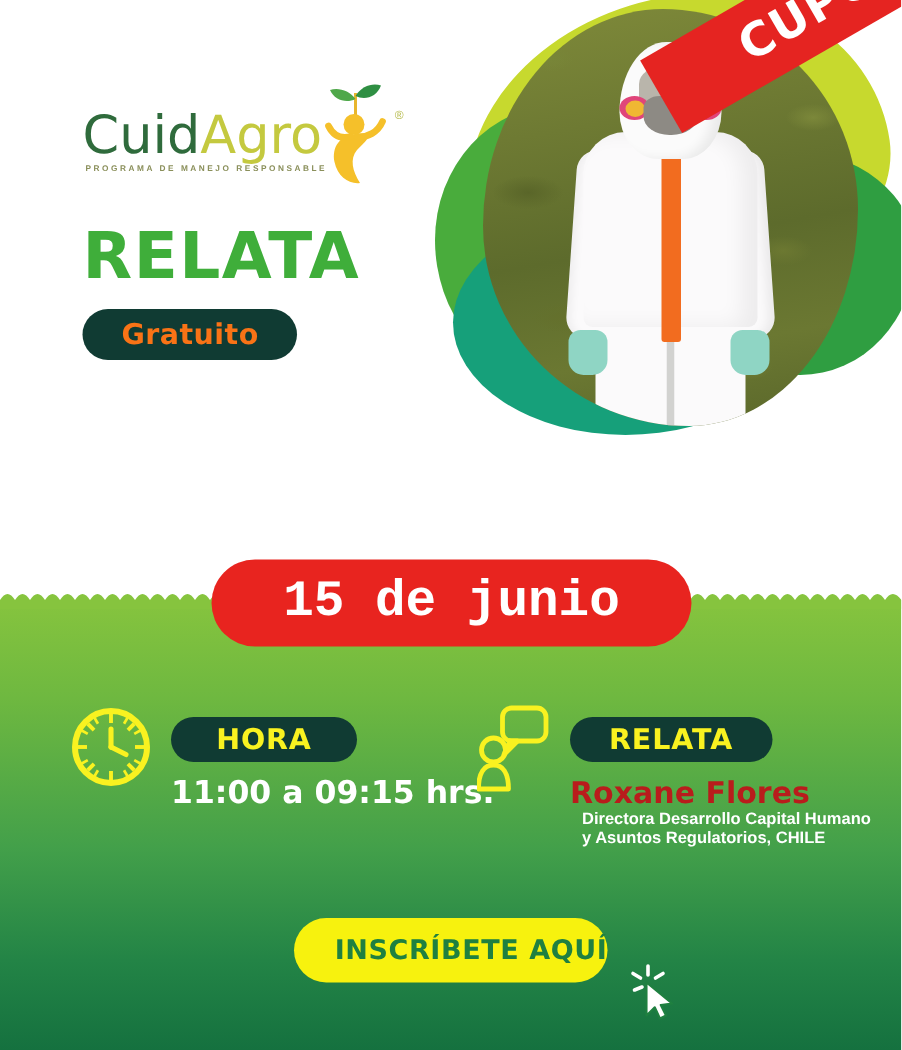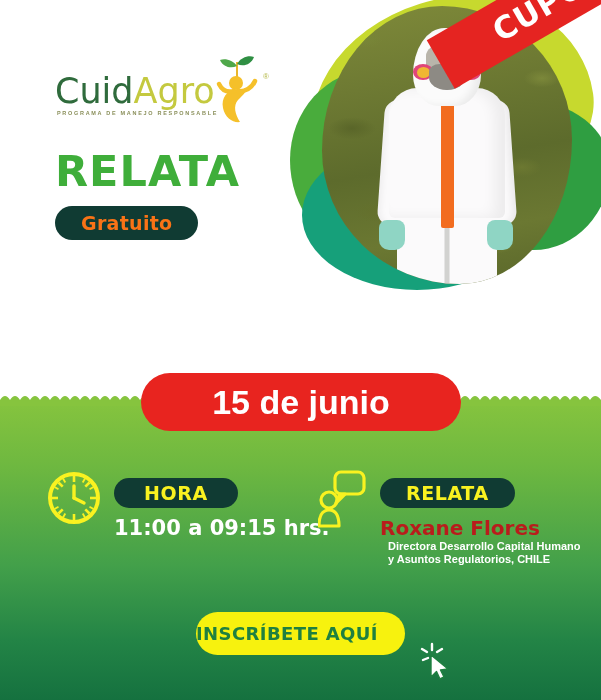--- a/index.html
+++ b/index.html
@@ -98,21 +98,21 @@
   
   .scallop { position:absolute; left:0; top:392px; width:601px; height:14px; z-index:3; }
 
   
   .bottom-section { position:absolute; left:0; top:400px; width:601px; height:300px;
     background:linear-gradient(180deg,#86c43e 0%,#6eb840 22%,#43a04a 55%,#238446 80%,#15713f 100%); }
 
   
   .date-pill { position:absolute; left:141px; top:373px; width:320px; height:58px; background:#e8241f;
     border-radius:29px; display:flex; align-items:center; justify-content:center; z-index:5; }
-  .date-pill span { color:#fff; font-size:34px; font-weight:bold; letter-spacing:0px; font-family:Liberation Sans, sans-serif; }
+  .date-pill span { color:#fff; font-size:34px; font-weight:bold; letter-spacing:0px; font-family:Liberation Mono, monospace; }
 
   
   .info-row { position:absolute; left:0; top:470px; width:601px; height:110px; }
   .info-block { position:absolute; }
   .hora-block { left:48px; top:0; }
   .relata-block { left:318px; top:0; }
 
   .icon-clock { position:absolute; left:0; top:2px; width:52px; height:52px; }
   .icon-speaker { position:absolute; left:0; top:0; width:48px; height:58px; }
 
@@ -124,21 +124,21 @@
 
   .hora-value { position:absolute; left:66px; top:46px; color:#fff; font-size:21px; font-weight:bold;
     letter-spacing:0px; font-family:"DejaVu Sans", sans-serif; white-space:nowrap; }
   .speaker-name { position:absolute; left:62px; top:46px; color:#b91c1c; font-size:20px; font-weight:bold;
     font-family:"DejaVu Sans", sans-serif; white-space:nowrap; }
   .speaker-role { position:absolute; left:70px; top:70px; color:#fff; font-size:11px; font-weight:bold;
     line-height:13px; white-space:nowrap; font-family:Liberation Sans, sans-serif; }
 
   
   .cta { position:absolute; left:196px; top:612px; width:209px; height:43px; background:#f7f20e;
-    border-radius:22px; display:flex; align-items:center; justify-content:flex-start; cursor:pointer; }
+    border-radius:22px; display:flex; align-items:center; justify-content:flex-end; cursor:pointer; }
   .cta span { color:#1f8040; font-size:18px; font-weight:bold; letter-spacing:0.4px; font-family:"DejaVu Sans", sans-serif; }
   .cursor-icon { position:absolute; left:418px; top:638px; width:40px; height:42px; }
 </style>
 </head>
 <body>
 
 <div class="flyer">
 
   <div class="top-section">
 

